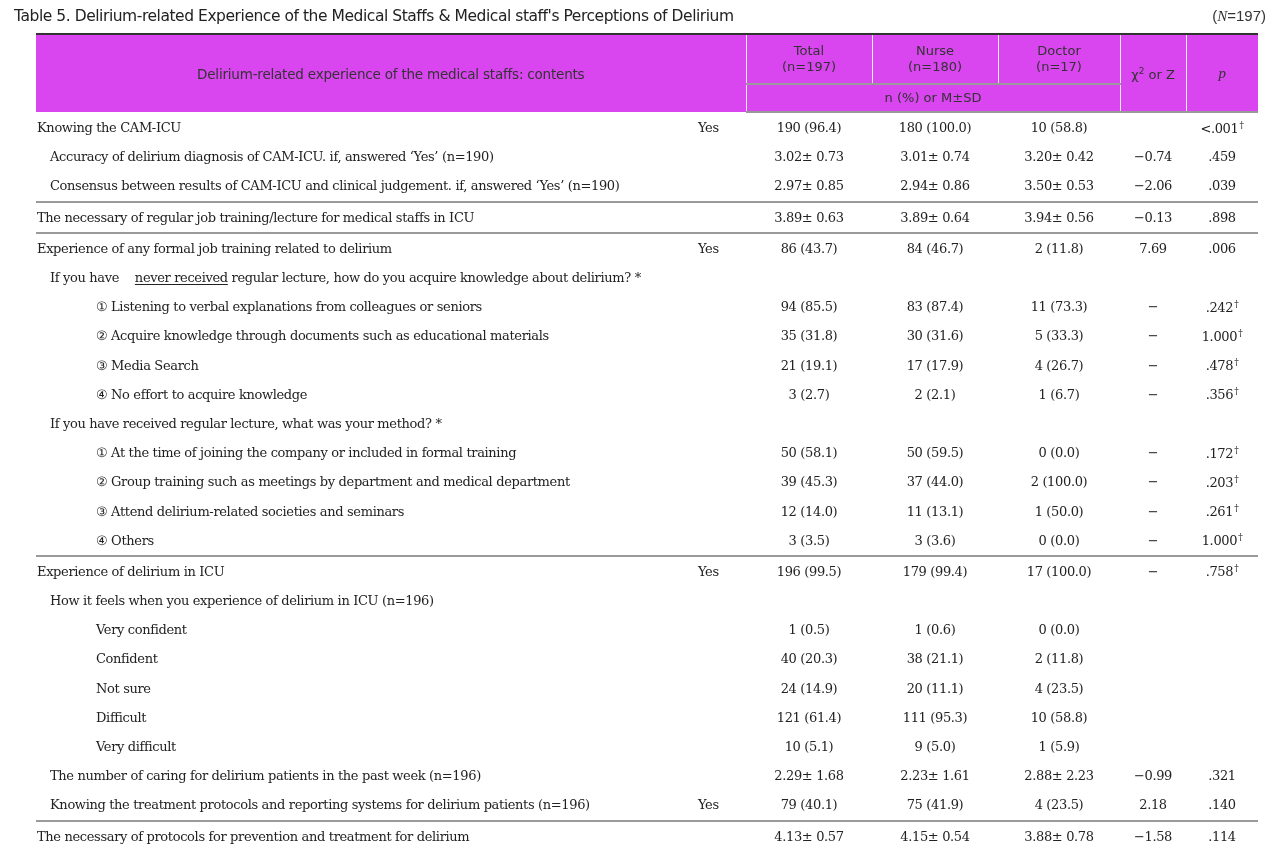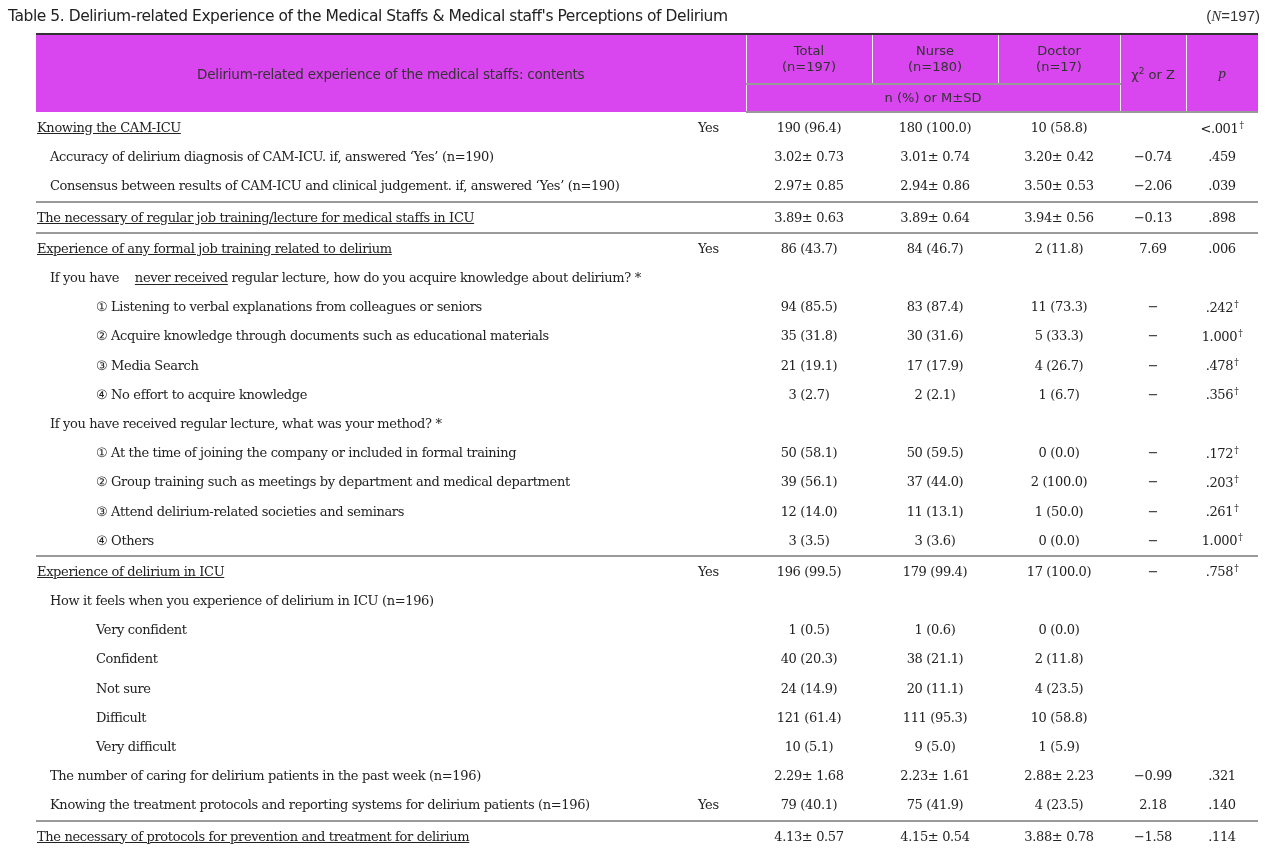--- a/index.html
+++ b/index.html
@@ -9,21 +9,21 @@
   }
   body {
     width: 1280px;
     height: 850px;
     overflow: hidden;
     position: relative;
     color: #222222;
   }
   .caption-row {
     position: absolute;
-    left: 8px;
+    left: 14px;
     top: 4px;
     width: 1252px;
     height: 24px;
     display: flex;
     justify-content: space-between;
     align-items: center;
     font-family: "DejaVu Sans", sans-serif;
     font-size: 15.5px;
     color: #222;
   }
@@ -90,21 +90,21 @@
     white-space: nowrap;
     vertical-align: middle;
   }
   tbody td.lbl { text-align: left; }
   tbody td.yes { text-align: left; padding-left: 2px; }
   tbody td.num { text-align: center; }
   tbody td.stat { text-align: center; margin-top: 28px; }
   tbody td.pv { text-align: center; }
   tbody td .dag { font-size: 9px; vertical-align: 5px; margin-left: 1px; }
 
-  .ind0 { padding-left: 1px !important; text-decoration: underline; }
+  .ind0 { padding-left: 1px !important; }
   .ind1 { padding-left: 14px !important; }
   .ind2 { padding-left: 60px !important; }
 
   tr.sep-top td { border-top: 2px solid #9a9a9a; }
   tr.last td { border-bottom: 2px solid #9a9a9a; }
   .ul { text-decoration: underline; text-underline-offset: 2px; margin-left: 12px; }
 </style>
 </head>
 <body>
 
@@ -241,21 +241,21 @@
         <td class="yes"><span></span></td>
         <td class="num"><span>50 (58.1)</span></td>
         <td class="num"><span>50 (59.5)</span></td>
         <td class="num"><span>0 (0.0)</span></td>
         <td class="stat"><span>−</span></td>
         <td class="pv"><span>.172</span><sup class="dag">†</sup></td>
       </tr>
       <tr>
         <td class="lbl ind2">② Group training such as meetings by department and medical department</td>
         <td class="yes"><span></span></td>
-        <td class="num"><span>39 (56.1)</span></td>
+        <td class="num"><span>39 (45.3)</span></td>
         <td class="num"><span>37 (44.0)</span></td>
         <td class="num"><span>2 (100.0)</span></td>
         <td class="stat"><span>−</span></td>
         <td class="pv"><span>.203</span><sup class="dag">†</sup></td>
       </tr>
       <tr>
         <td class="lbl ind2">③ Attend delirium-related societies and seminars</td>
         <td class="yes"><span></span></td>
         <td class="num"><span>12 (14.0)</span></td>
         <td class="num"><span>11 (13.1)</span></td>

